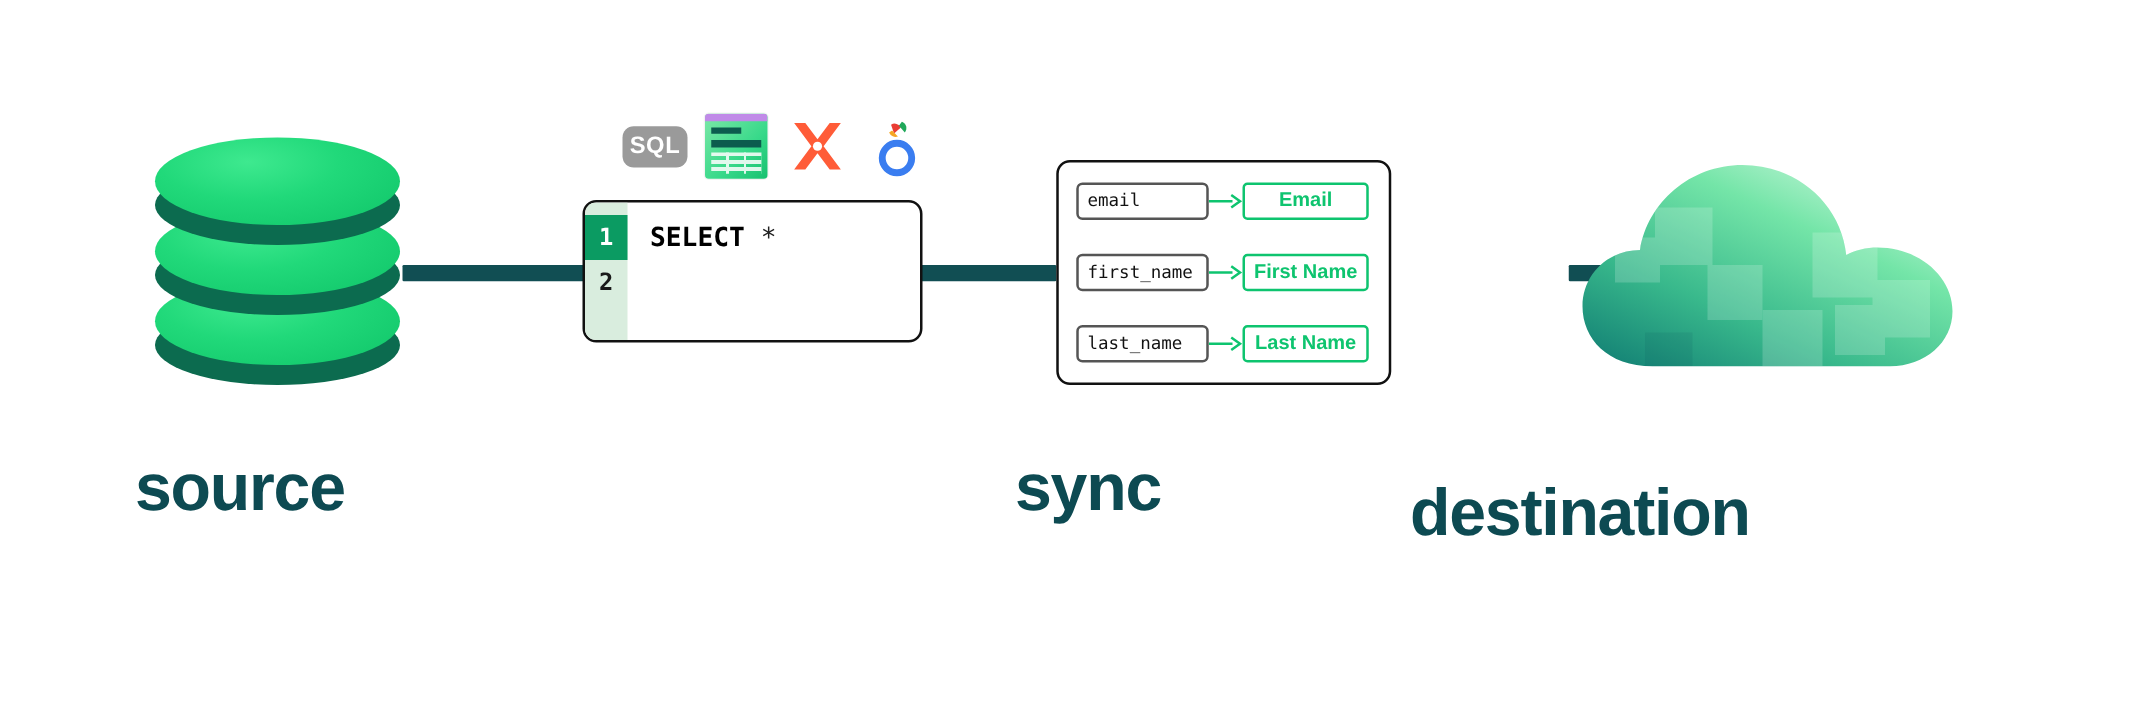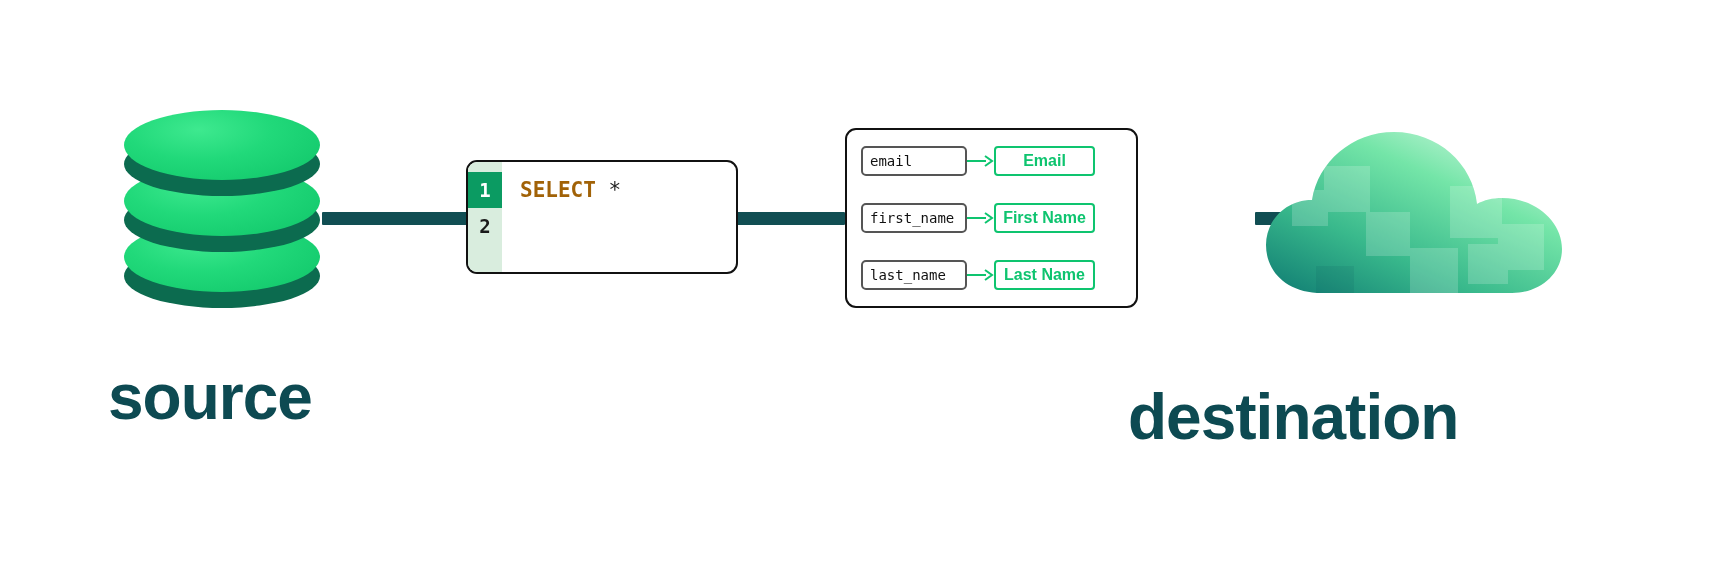--- a/index.html
+++ b/index.html
@@ -78,26 +78,26 @@
     height:36px;line-height:36px;text-align:center;
     font-family:"DejaVu Sans Mono",monospace;font-size:19px;color:#1a1a1a;font-weight:600;
   }
   .gutter .ln.active{background:#0b9b62;color:#ffffff;}
   .code{flex:1;padding:10px 0 0 18px;}
   .code .line{
     height:36px;line-height:36px;
     font-family:"DejaVu Sans Mono",monospace;font-size:21px;
     color:#222222;white-space:pre;
   }
-  .kw{color:#a16207;font-weight:700;text-align:right;}
+  .kw{color:#000000;font-weight:700;text-align:right;}
   .cursor{display:inline-block;width:2px;height:23px;background:#222;vertical-align:-4px;margin-left:1px;}
 
   
   #sync-box{
-    left:845px;top:128px;width:293px;height:180px;
+    left:845px;top:128px;width:268px;height:180px;
     background:#ffffff;border:2.5px solid #111111;border-radius:11px;
     padding:16px 14px;box-sizing:border-box;
     display:flex;flex-direction:column;justify-content:space-between;
   }
   .map-row{display:flex;align-items:center;}
   .src-field{
     width:106px;height:30px;box-sizing:border-box;
     border:2px solid #555555;border-radius:5px;background:#ffffff;
     display:flex;align-items:center;padding-left:7px;
     font-family:"DejaVu Sans Mono",monospace;font-size:14px;color:#111111;
@@ -111,21 +111,21 @@
     white-space:nowrap;
   }
 
   
   #cloud{left:1262px;top:108px;width:320px;height:200px;}
 
   
   .label{
     position:absolute;top:360px;
     font-family:"Liberation Sans",sans-serif;
-    font-size:64px;font-weight:700;color:#0d4a52;
+    font-size:53px;font-weight:700;color:#0d4a52;
     letter-spacing:-1px;white-space:nowrap;
   }
   #lbl-source{left:108px;}
   #lbl-model{left:450px;}
   #lbl-sync{left:812px;}
   #lbl-destination{left:1128px;margin-top:20px;}
 </style>
 </head>
 <body>
 
@@ -144,20 +144,43 @@
     <div class="disc" id="disc2">
         <div class="shadow"></div>
         <div class="top"></div>
       </div>
     <div class="disc" id="disc1">
         <div class="shadow"></div>
         <div class="top"></div>
       </div>
   </div>
 
+  <div class="node" id="model-icons">
+
+    <div class="sql-badge">SQL</div>
+
+    <div class="sheet-icon">
+      <div class="bar"></div>
+        <div class="hdr1"></div>
+        <div class="hdr2"></div>
+        <div class="grid"></div>
+    </div>
+
+    <svg class="dbt-icon" viewBox="0 0 64 64">
+      <path d="M9 9 L20 9 L32 25 L44 9 L55 9 L38 32 L55 55 L44 55 L32 39 L20 55 L9 55 L26 32 Z" fill="#ff5c38"></path>
+      <circle cx="32" cy="32" r="4.5" fill="#ffffff"></circle>
+    </svg>
+
+    <svg class="looker-icon" viewBox="0 0 56 64">
+      <circle cx="30" cy="44" r="15" fill="none" stroke="#3a7df0" stroke-width="7"></circle>
+      <path d="M24 10 a7 7 0 0 1 10 3 l-7 6 Z" fill="#ea3d34"></path>
+      <path d="M35 7 a7 7 0 0 1 3 11 l-6 -7 Z" fill="#20a85a"></path>
+      <path d="M22 18 a7 7 0 0 0 9 4 l-6 -6 Z" fill="#f5a623"></path>
+    </svg>
+  </div>
 
   <div class="node" id="code-box">
     <div class="gutter">
       <div class="ln active">1</div>
       <div class="ln">2</div>
     </div>
     <div class="code">
       <div class="line"><span class="kw">SELECT</span><span> *</span></div>
     </div>
   </div>
@@ -221,15 +244,16 @@
       <rect x="148" y="140" width="48" height="48" fill="#ffffff"></rect>
       <rect x="188" y="78" width="52" height="52" fill="#ffffff"></rect>
       <rect x="236" y="116" width="46" height="46" fill="#ffffff"></rect>
       <rect x="206" y="136" width="40" height="40" fill="#ffffff"></rect>
       <rect x="30" y="82" width="36" height="36" fill="#ffffff"></rect>
       <rect x="54" y="158" width="38" height="38" fill="#093f4d" opacity="0.5"></rect>
     </g>
   </svg>
 
   <div class="label" id="lbl-source">source</div>
+  <div class="label" id="lbl-sync">sync</div>
   <div class="label" id="lbl-destination">destination</div>
 
 </div>
 
 </body></html>

